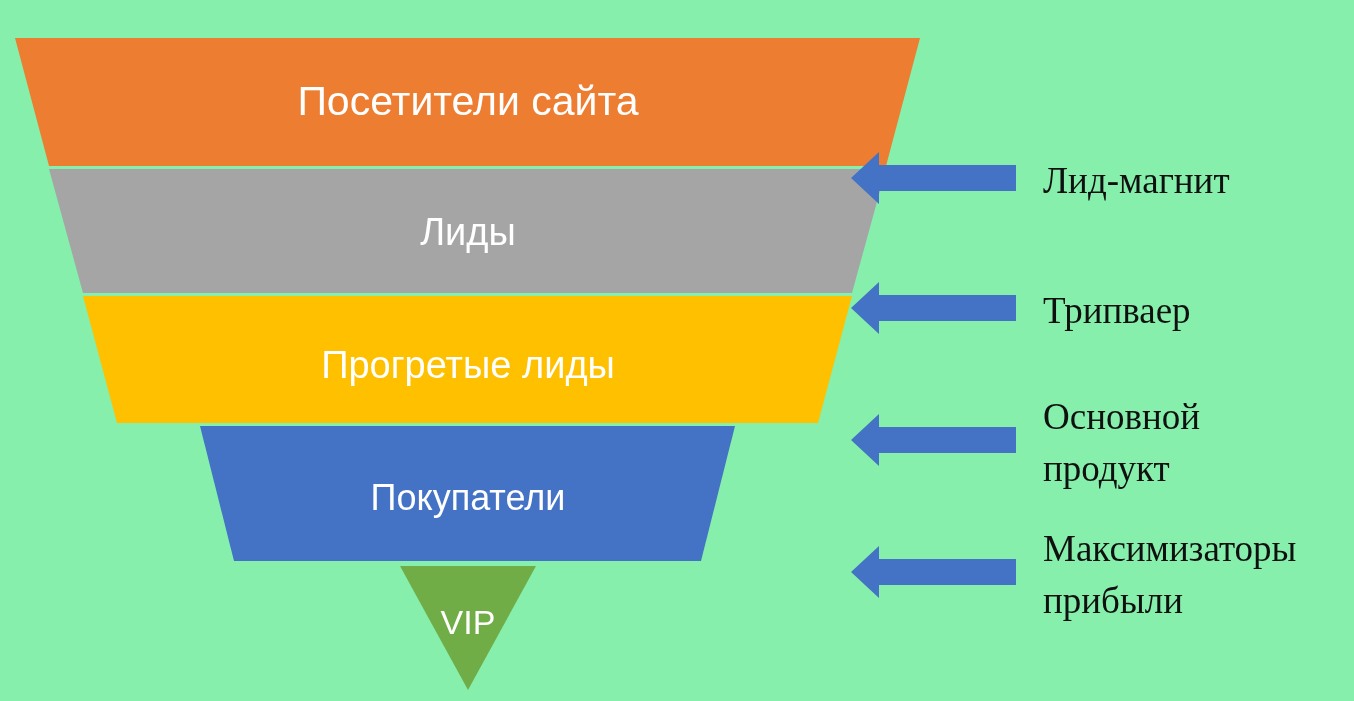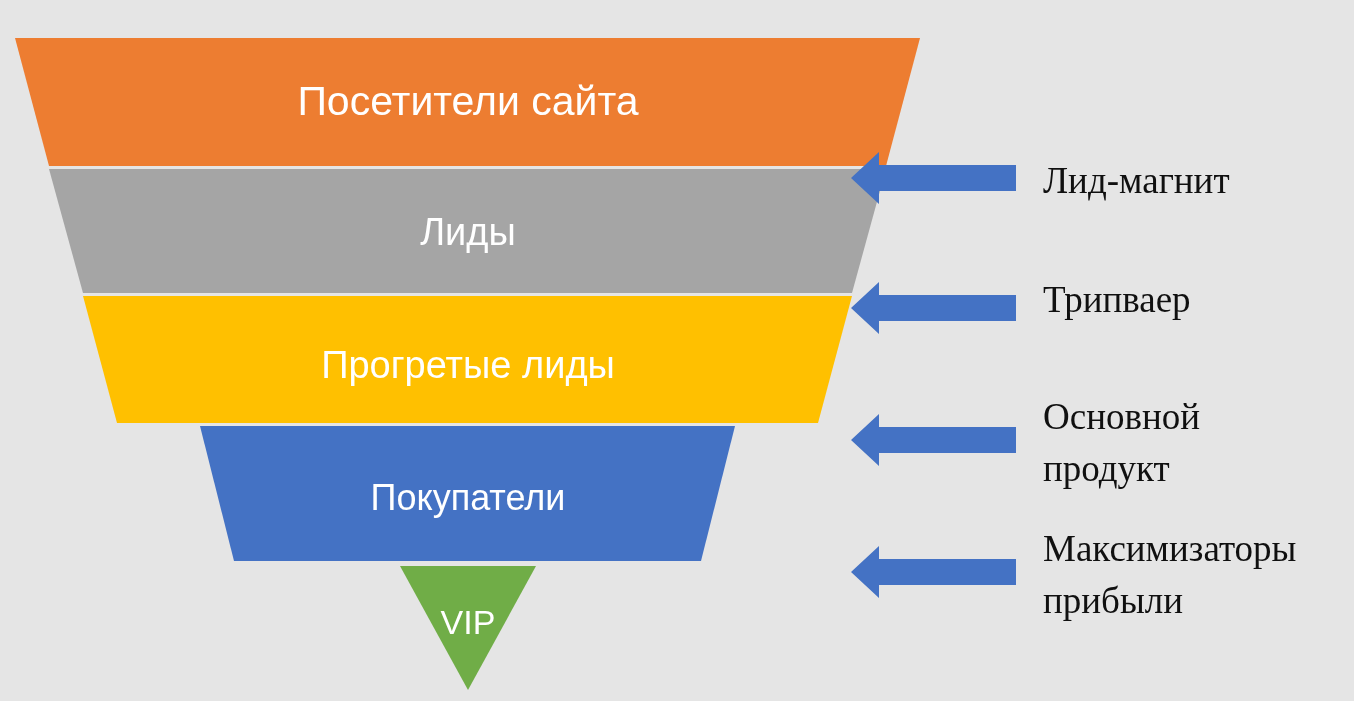--- a/index.html
+++ b/index.html
@@ -38,21 +38,21 @@
     font-size: 37px;
     line-height: 52px;
     color: #101010;
     white-space: pre-line;
     letter-spacing: 0px;
   }
 </style>
 </head>
 <body>
 
-<div id="canvas" style="background: #e5e5e5;">
+<div id="canvas" style="background: #86efac;">
 
   <svg id="funnel-svg" viewBox="0 0 1354 701" xmlns="http://www.w3.org/2000/svg">
 
     <g>
 
       <polygon id="band-1" points="15,38 920,38 886,166 49,166" fill="#ED7D31"></polygon>
 
       <polygon id="band-2" points="49,169 886,169 852,293 83,293" fill="#A5A5A5"></polygon>
 
       <polygon id="band-3" points="83,296 852,296 818,423 117,423" fill="#FFC000"></polygon>
@@ -80,21 +80,21 @@
       <polygon class="callout-arrow" id="arrow-2" points="851,308 879,282 879,295 1016,295 1016,321 879,321 879,334" fill="#4472C4"></polygon>
 
       <polygon class="callout-arrow" id="arrow-3" points="851,440 879,414 879,427 1016,427 1016,453 879,453 879,466" fill="#4472C4"></polygon>
 
       <polygon class="callout-arrow" id="arrow-4" points="851,572 879,546 879,559 1016,559 1016,585 879,585 879,598" fill="#4472C4"></polygon>
     </g>
   </svg>
 
   <div class="callout-label" style="left:1043px; top:155px;">Лид-магнит</div>
 
-  <div class="callout-label" style="left:1043px; top:274px;">Трипваер</div>
+  <div class="callout-label" style="left:1043px; top:285px;">Трипваер</div>
 
   <div class="callout-label" style="left:1043px; top:391px;">Основной
 продукт</div>
 
   <div class="callout-label" style="left:1043px; top:523px;">Максимизаторы
 прибыли</div>
 
 </div>
 
 </body></html>

